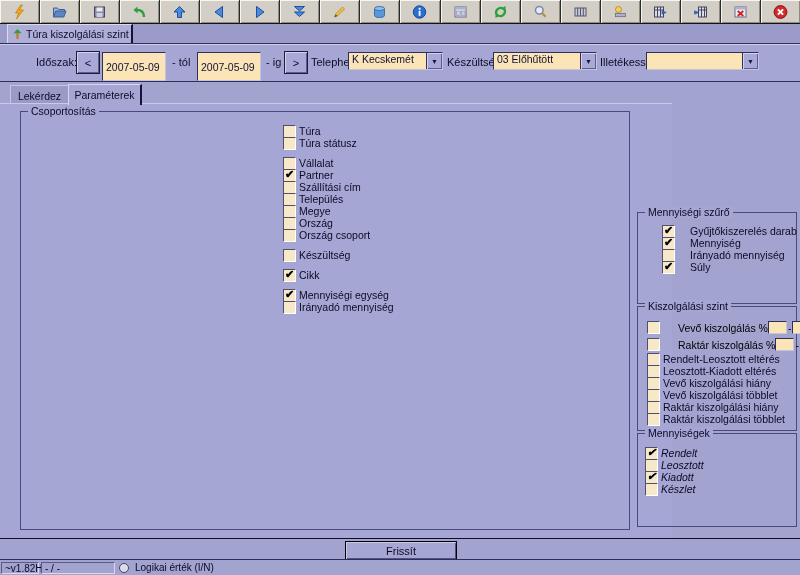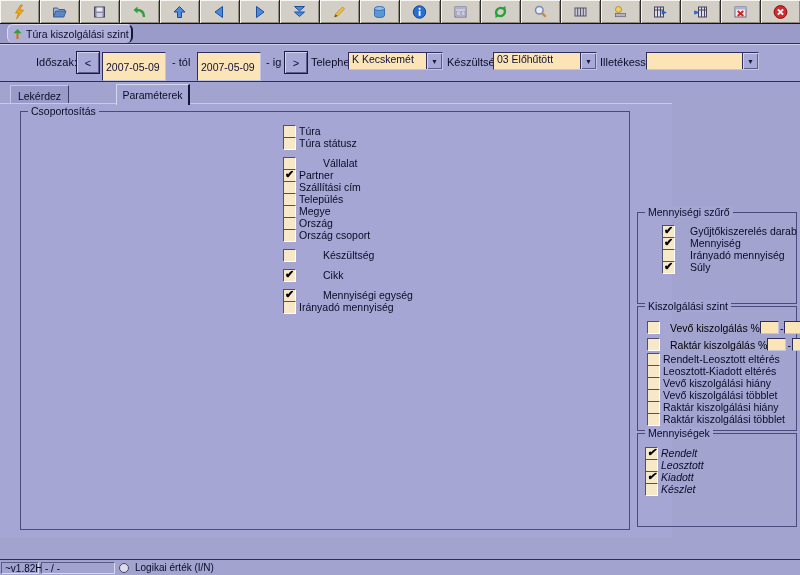--- a/index.html
+++ b/index.html
@@ -12,21 +12,21 @@
   .tb-btn{flex:1;display:flex;align-items:center;justify-content:center;background:#d3cfc7;
           border-right:1px solid #2a2a2a;
           box-shadow:inset 1px 1px 0 #f7f5f0, inset -1px -1px 0 #8e8a7e;cursor:pointer;}
   .tb-btn:last-child{border-right:none;}
   .tb-btn svg{display:block;}
 
   
   .tabstrip{position:absolute;left:0;top:24px;width:800px;height:19px;background:#9b9bc9;}
   .win-tab{position:absolute;left:7px;top:0;width:118px;height:18px;background:#aeaed8;
            border-top:1px solid #d9d9ef;border-left:1px solid #d9d9ef;border-right:2px solid #14143a;
-           display:flex;align-items:center;gap:4px;padding-left:5px;font-size:10.5px;color:#0e0e2c;border-radius:6px;}
+           display:flex;align-items:center;gap:4px;padding-left:5px;font-size:10.5px;color:#0e0e2c;}
 
   
   .filterbar{position:absolute;left:0;top:43px;width:800px;height:37px;background:#a6a6d4;
              border-top:1px solid #2e2e5a;border-bottom:1px solid #2e2e5a;
              box-shadow:inset 0 1px 0 #cdcdea;}
   .filterbar .lbl{position:absolute;top:12px;font-size:11px;color:#0c0c28;}
   .navbtn{position:absolute;top:7px;width:22px;height:21px;background:#a9a9d7;
           border:1px solid #1c1c40;box-shadow:inset 1px 1px 0 #d2d2ec, inset -1px -1px 0 #5d5d8d;
           display:flex;align-items:center;justify-content:center;font-size:11px;color:#0c0c30;cursor:pointer;}
   .field{position:absolute;top:8px;height:29px;background:#fbe4b5;border:1px solid;
@@ -39,50 +39,50 @@
   .combo .dd{width:15px;height:100%;background:#a9a9d7;border-left:1px solid #2e2e5c;
              box-shadow:inset 1px 1px 0 #d2d2ec, inset -1px -1px 0 #5d5d8d;
              display:flex;align-items:center;justify-content:center;font-size:7px;color:#18183e;cursor:pointer;}
 
   
   .page-tab{position:absolute;height:19px;display:flex;align-items:center;justify-content:center;
             font-size:10.5px;color:#0c0c28;cursor:pointer;}
   .page-tab.inactive{left:10px;top:85px;width:57px;background:#9a9ac8;
             border-top:1px solid #c6c6e2;border-left:1px solid #c6c6e2;border-right:1px solid #3c3c68;}
   .page-tab.active{left:68px;top:84px;width:71px;height:20px;background:#a6a6d4;
-            border-top:1px solid #d6d6ee;border-left:1px solid #d6d6ee;border-right:2px solid #14143a;z-index:3;margin-left:48px;}
+            border-top:1px solid #d6d6ee;border-left:1px solid #d6d6ee;border-right:2px solid #14143a;z-index:3;}
 
   
   .content{position:absolute;left:0;top:103px;width:672px;height:434px;background:#a6a6d4;
            border-top:1px solid #c9c9e8;}
 
   .groupbox{position:absolute;border:1px solid #4a4a7c;}
   .group-title{position:absolute;top:-7px;left:7px;background:#a6a6d4;padding:0 3px;
                font-size:10.5px;color:#0a0a26;white-space:nowrap;}
 
   .cb{width:13px;height:13px;box-sizing:border-box;background:#f7e9c8;border:1px solid;
       border-color:#4e4e6e #ffffff #ffffff #4e4e6e;position:relative;flex:0 0 13px;cursor:pointer;}
   .cb.checked::after{content:"✔";position:absolute;left:1px;top:-2px;font-size:11px;font-weight:bold;color:#000;}
 
   .row{display:flex;align-items:center;height:12px;font-size:10.5px;color:#0a0a26;white-space:nowrap;}
   .row .cap{margin-left:3px;}
-  .row.gap{margin-top:8px;gap:24px;}
+  .row.gap{margin-top:8px;}
 
   .cs-col{position:absolute;left:262px;top:13px;}
 
   .szuro-row{position:absolute;left:0;top:18px;right:0;display:flex;align-items:center;height:13px;}
   .szuro-row .cb{margin-left:46px;}
   .szuro-row .cap{margin-left:auto;margin-right:14px;font-size:10.5px;}
 
   .mq-col{position:absolute;left:24px;top:12px;}
   .mq-col .cap{margin-left:15px;}
 
   .ksz-col{position:absolute;left:9px;top:12px;right:4px;}
   .ksz-range{display:flex;align-items:center;height:17px;font-size:10.5px;white-space:nowrap;}
-  .ksz-range .cap{margin-left:10px;}
+  .ksz-range .cap{margin-left:18px;}
   .mini{width:19px;height:13px;box-sizing:border-box;background:#fbe4b5;border:1px solid;
         border-color:#2e2e5c #c3c3e2 #c3c3e2 #2e2e5c;margin:0;padding:0 1px;font-size:9px;
         font-family:"Liberation Sans",sans-serif;}
   .ksz-range .sep{margin:0 1px;}
   .ksz-range .mini-wrap{margin-left:auto;display:flex;align-items:center;}
 
   .mn-col{position:absolute;left:7px;top:13px;font-style:italic;}
   .mn-col .cap{margin-left:3px;}
 
   
@@ -435,20 +435,23 @@
           </div>
           <div class="row">
             <span class="cb"></span>
             <span class="cap">Készlet</span>
           </div>
         </div>
     </div>
 
   </div>
 
+  <div class="buttonbar">
+    <div class="refresh-btn">Frissít</div>
+  </div>
 
   <div class="statusbar">
     <span class="seg" style="left:1px;width:38px">~v1.82H</span>
     <span class="seg" style="left:41px;width:74px">- / -</span>
     <span class="radio"></span>
     <span class="hint">Logikai érték (I/N)</span>
   </div>
 
 </div>
 

